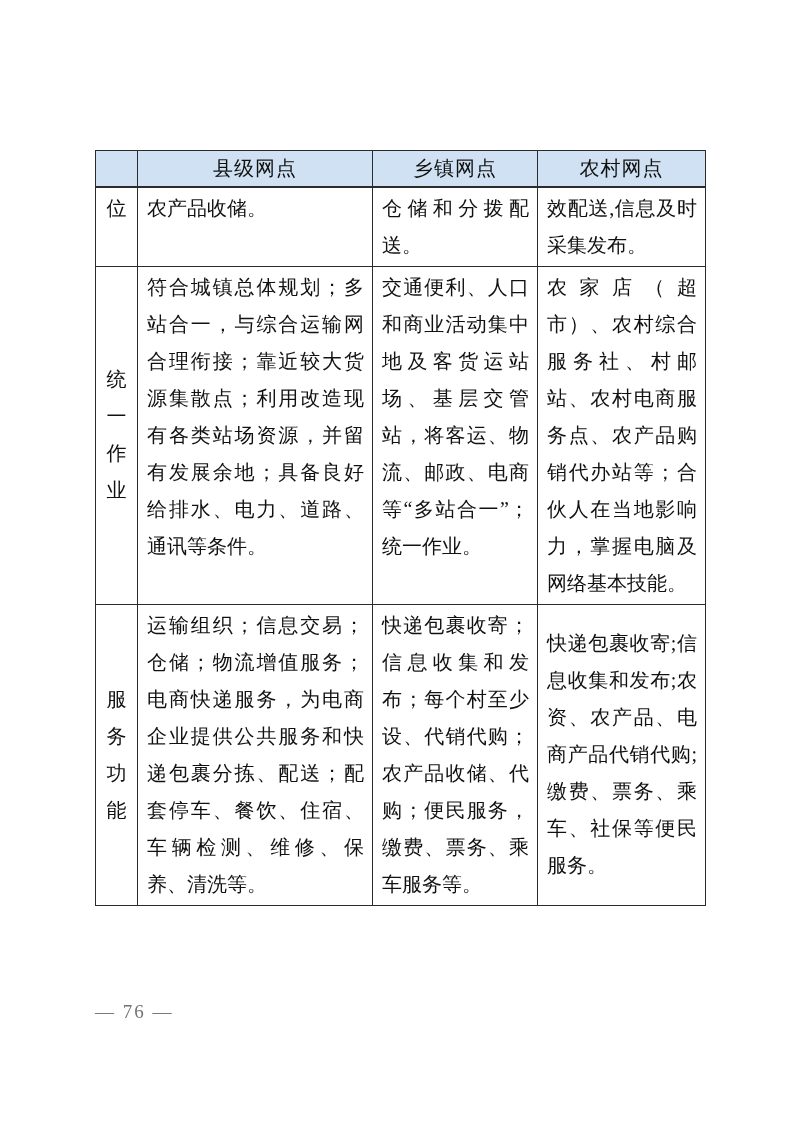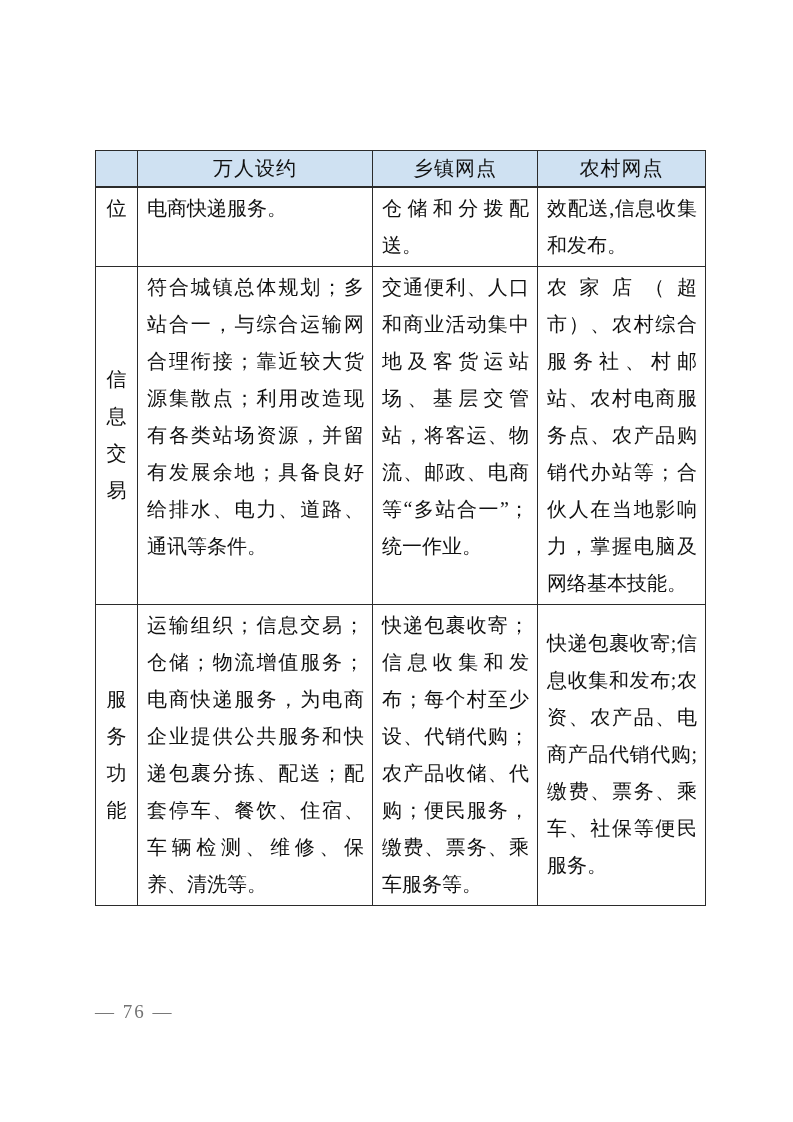--- a/index.html
+++ b/index.html
@@ -70,34 +70,34 @@
 <table class="doc-table">
   <colgroup>
     <col style="width:42px">
     <col style="width:235px">
     <col style="width:165px">
     <col style="width:168px">
   </colgroup>
   <thead>
     <tr>
       <th></th>
-      <th>万人设约</th>
+      <th>县级网点</th>
       <th>乡镇网点</th>
       <th>农村网点</th>
     </tr>
   </thead>
   <tbody>
     <tr class="r-position">
       <td class="lbl top">位</td>
-      <td class="cell">电商快递服务。</td>
+      <td class="cell">农产品收储。</td>
       <td class="cell">仓储和分拨配送。</td>
-      <td class="cell">效配送,信息收集和发布。</td>
+      <td class="cell">效配送,信息及时采集发布。</td>
     </tr>
     <tr class="r-site">
-      <td class="lbl">信息交易</td>
+      <td class="lbl">统一作业</td>
       <td class="cell">符合城镇总体规划；多站合一，与综合运输网合理衔接；靠近较大货源集散点；利用改造现有各类站场资源，并留有发展余地；具备良好给排水、电力、道路、通讯等条件。</td>
       <td class="cell">交通便利、人口和商业活动集中地及客货运站场、基层交管站，将客运、物流、邮政、电商等“多站合一”；统一作业。</td>
       <td class="cell">农家店（超市）、农村综合服务社、村邮站、农村电商服务点、农产品购销代办站等；合伙人在当地影响力，掌握电脑及网络基本技能。</td>
     </tr>
     <tr class="r-service">
       <td class="lbl">服务功能</td>
       <td class="cell">运输组织；信息交易；仓储；物流增值服务；电商快递服务，为电商企业提供公共服务和快递包裹分拣、配送；配套停车、餐饮、住宿、车辆检测、维修、保养、清洗等。</td>
       <td class="cell">快递包裹收寄；信息收集和发布；每个村至少设、代销代购；农产品收储、代购；便民服务，缴费、票务、乘车服务等。</td>
       <td class="cell vmid">快递包裹收寄;信息收集和发布;农资、农产品、电商产品代销代购;缴费、票务、乘车、社保等便民服务。</td>
     </tr>

